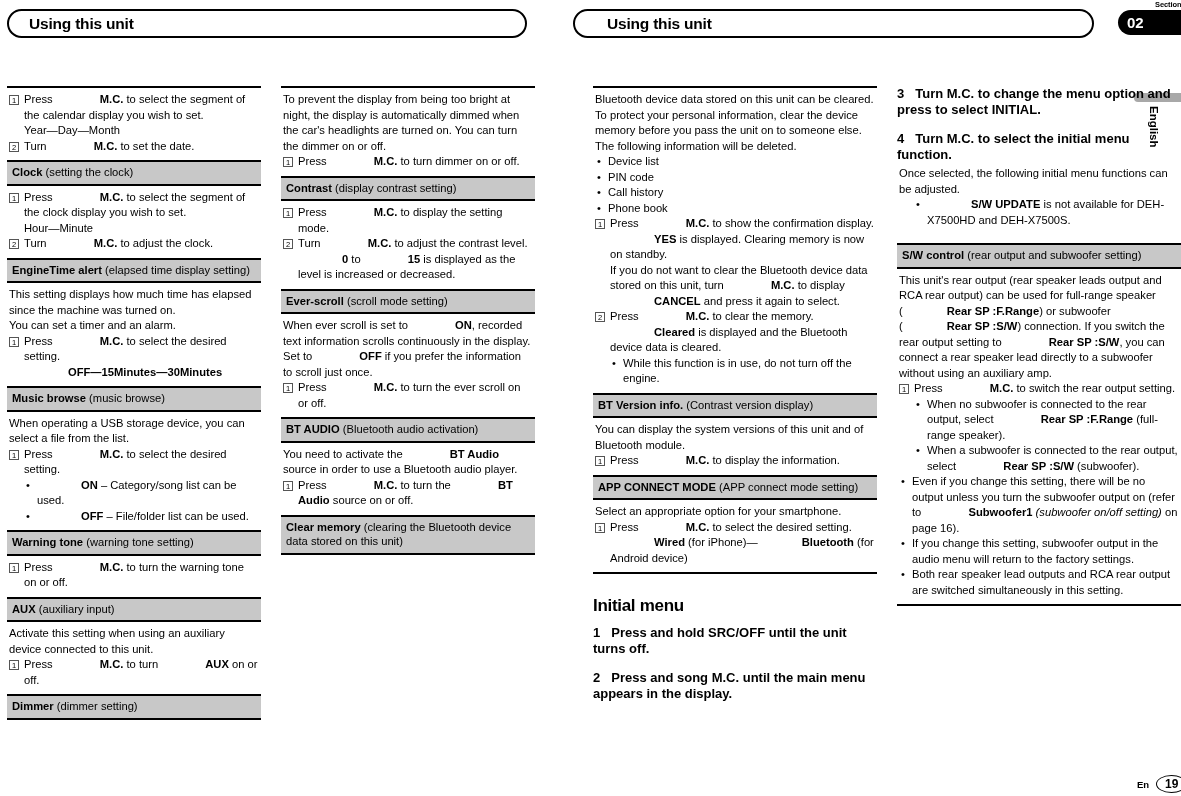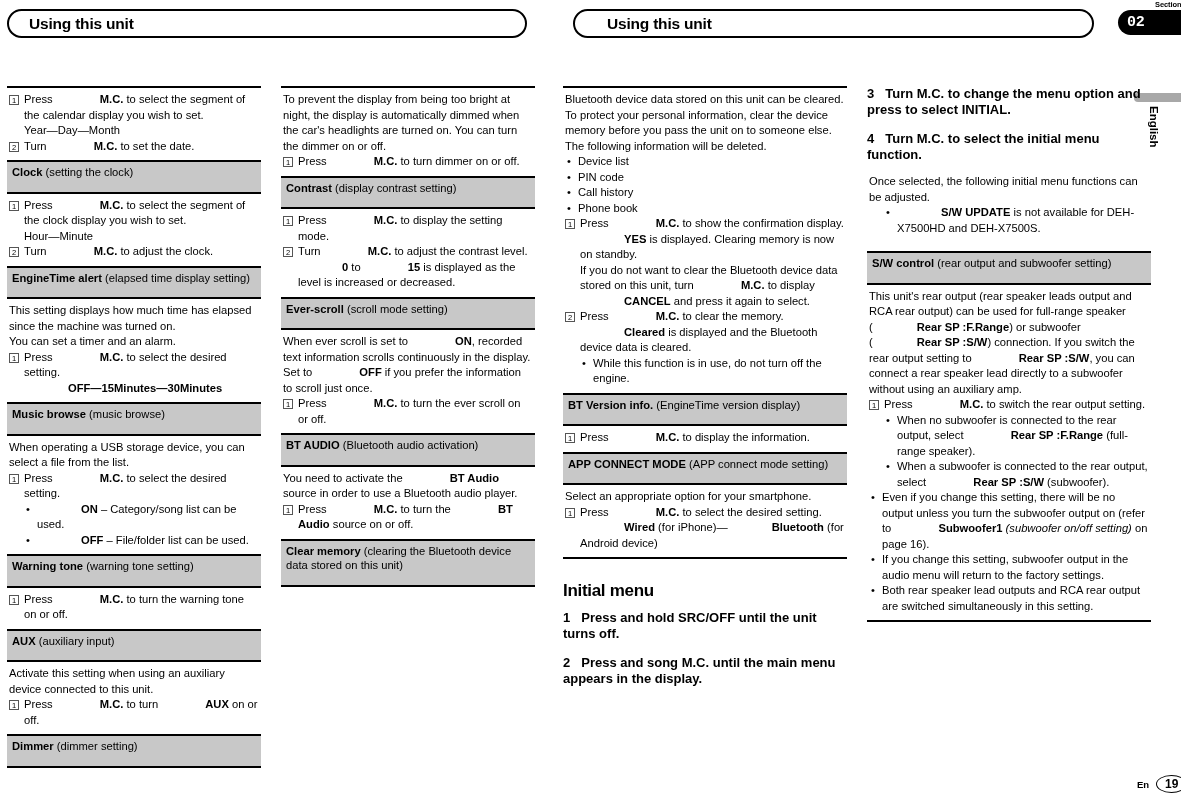--- a/index.html
+++ b/index.html
@@ -56,21 +56,20 @@
     color: #fff;
     font-size: 15px;
     font-weight: bold;
     width: 63px;
     height: 25px;
     border-radius: 12.5px 0 0 12.5px;
     display: flex;
     align-items: center;
     padding-left: 9px;
     letter-spacing: -0.2px;
-    font-family: Liberation Mono, monospace;
   }
 
   
   .lang-tab {
     position: absolute;
     left: 1134px;
     top: 93px;
   }
   .lang-bar {
     width: 47px;
@@ -117,31 +116,31 @@
   .cols {
     position: absolute;
     top: 86px;
     left: 7px;
     width: 1110px;
     display: flex;
     gap: 20px;
   }
   .col { width: 254px; flex: 0 0 254px; }
   #col3, #col4 { width: 284px; flex: 0 0 284px; }
-  #col3 { margin-left: 8px; }
+  #col3 { margin-left: 38px; }
 
   
   .rule-top    { border-top: 2.2px solid #000; }
   .rule-bottom { border-bottom: 2.2px solid #000; }
 
   .sec-head {
     background: #c8c8c8;
     border-top: 2.2px solid #000;
     border-bottom: 2.2px solid #000;
-    padding: 3px 5px 12px 5px;
+    padding: 3px 5px 4px 5px;
     font-size: 11.2px;
     line-height: 14.5px;
   }
   .sec-head b { font-weight: bold; }
   .sec-head .plain { font-weight: normal; }
 
   .body-txt {
     padding: 4px 2px 6px 2px;
     font-size: 11.2px;
     line-height: 15.5px;
@@ -398,23 +397,24 @@
             <span class="bul">
               <span class="bul-dot">•</span>
               <span class="bul-body">While this function is in use, do not turn off the engine.</span>
             </span>
           </span>
         </div>
       </div>
     </div>
 
     <div class="sec-head">
-      <b>BT Version info.</b><span class="plain"> (EngineTime version display)</span>
-    </div>
-    <div class="body-txt">
+      <b>BT Version info.</b><span class="plain"> (Contrast version display)</span>
+    </div>
+    <div class="body-txt">
+      <p>You can display the system versions of this unit and of Bluetooth module.</p>
       <div class="step">
         <span class="step-num">1</span>
         <span class="step-body">Press <b>M.C.</b> to display the information.</span>
       </div>
     </div>
 
     <div class="sec-head">
       <b>APP CONNECT MODE</b><span class="plain"> (APP connect mode setting)</span>
     </div>
     <div class="body-txt rule-bottom">
@@ -432,21 +432,21 @@
     </div>
     <div class="num-step-big">
       <span class="nsb-n">2</span><span>Press and song M.C. until the main menu appears in the display.</span>
     </div>
   </div>
 
   <div class="col" id="col4">
     <div class="num-step-big">
       <span class="nsb-n">3</span><span>Turn M.C. to change the menu option and press to select INITIAL.</span>
     </div>
-    <div class="num-step-big" style="margin-bottom:8px">
+    <div class="num-step-big" style="margin-bottom:0">
       <span class="nsb-n">4</span><span>Turn M.C. to select the initial menu function.</span>
     </div>
     <div class="body-txt">
       <p>Once selected, the following initial menu functions can be adjusted.</p>
       <div class="bul indent">
         <span class="bul-dot">•</span>
         <span class="bul-body"><b>S/W UPDATE</b><span> is not available for DEH-X7500HD and DEH-X7500S.</span></span>
       </div>
     </div>
 

